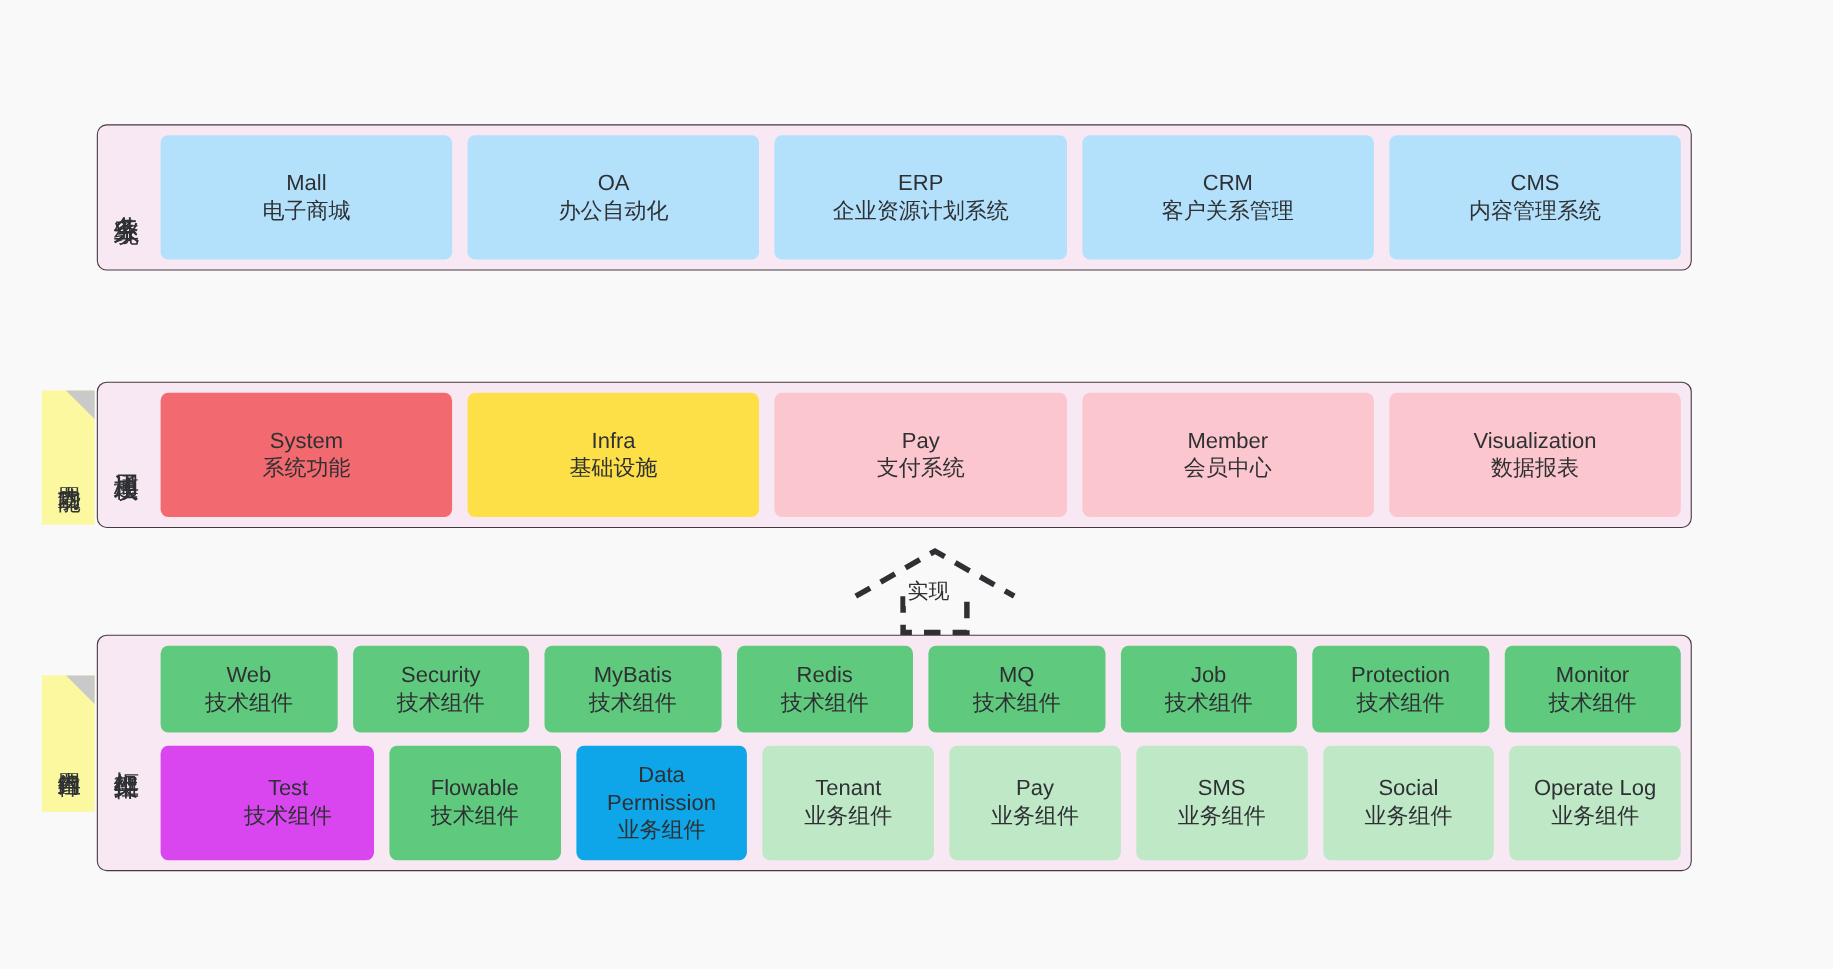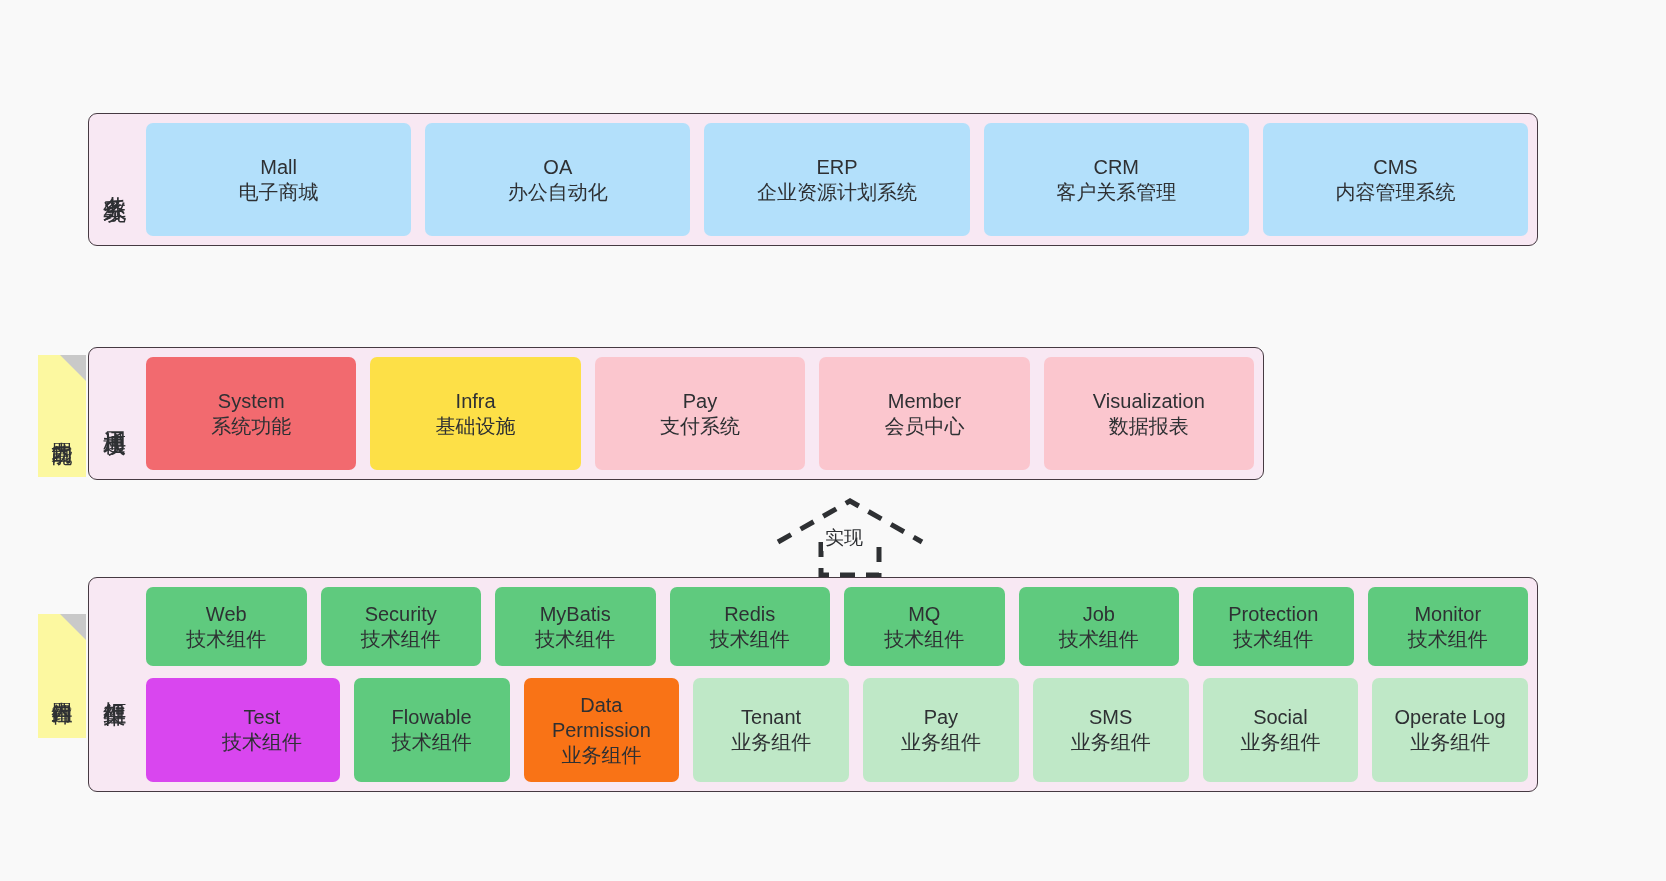--- a/index.html
+++ b/index.html
@@ -141,21 +141,21 @@
       </div>
     </div>
   </div>
 
 
   <div class="sticky" style="left:38px; top:355px; height:122px;">
     <span class="fold"></span>
     <span>内置功能</span>
   </div>
 
-  <div class="layer" id="layer-1" style="left:88px; top:347px; width:1176px; height:133px;">
+  <div class="layer" id="layer-1" style="left:88px; top:347px; width:1450px; height:133px;">
     <div class="layer-label">通用模块</div>
     <div class="layer-body">
       <div class="row">
         <div class="cell" style="background: rgb(242, 106, 111);">
           <span class="l1">System</span>
           <span class="l2">系统功能</span>
         </div>
         <div class="cell" style="background: #fde047;">
           <span class="l1">Infra</span>
           <span class="l2">基础设施</span>
@@ -230,21 +230,21 @@
 
       <div class="row">
         <div class="cell" style="background: #d946ef; padding-left: 44px;">
           <span class="l1">Test</span>
           <span class="l2">技术组件</span>
         </div>
         <div class="cell" style="background: rgb(95, 202, 126);">
           <span class="l1">Flowable</span>
           <span class="l2">技术组件</span>
         </div>
-        <div class="cell wrap" style="background: #f97316;">
+        <div class="cell wrap" style="background: #0ea5e9;">
           <span class="l1">Data Permission</span>
           <span class="l2">业务组件</span>
         </div>
         <div class="cell" style="background: rgb(191, 232, 199);">
           <span class="l1">Tenant</span>
           <span class="l2">业务组件</span>
         </div>
         <div class="cell" style="background: rgb(191, 232, 199);">
           <span class="l1">Pay</span>
           <span class="l2">业务组件</span>

